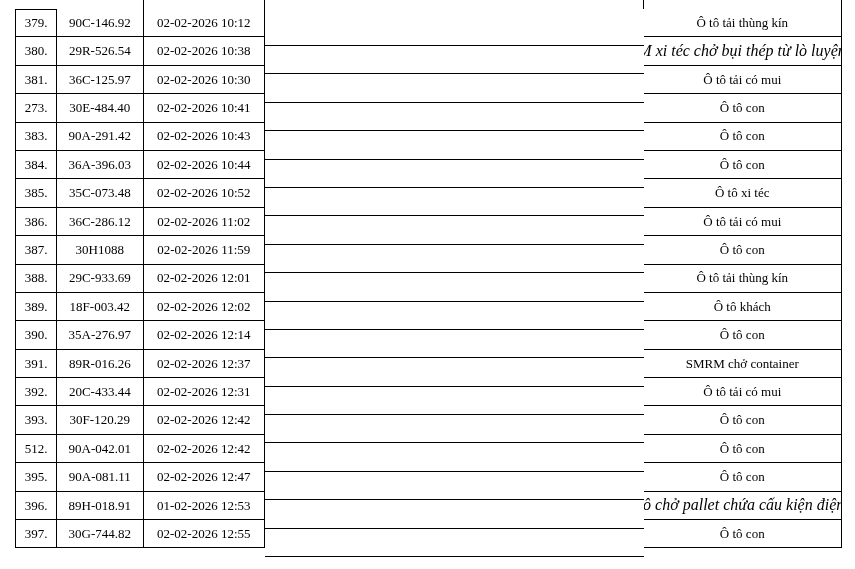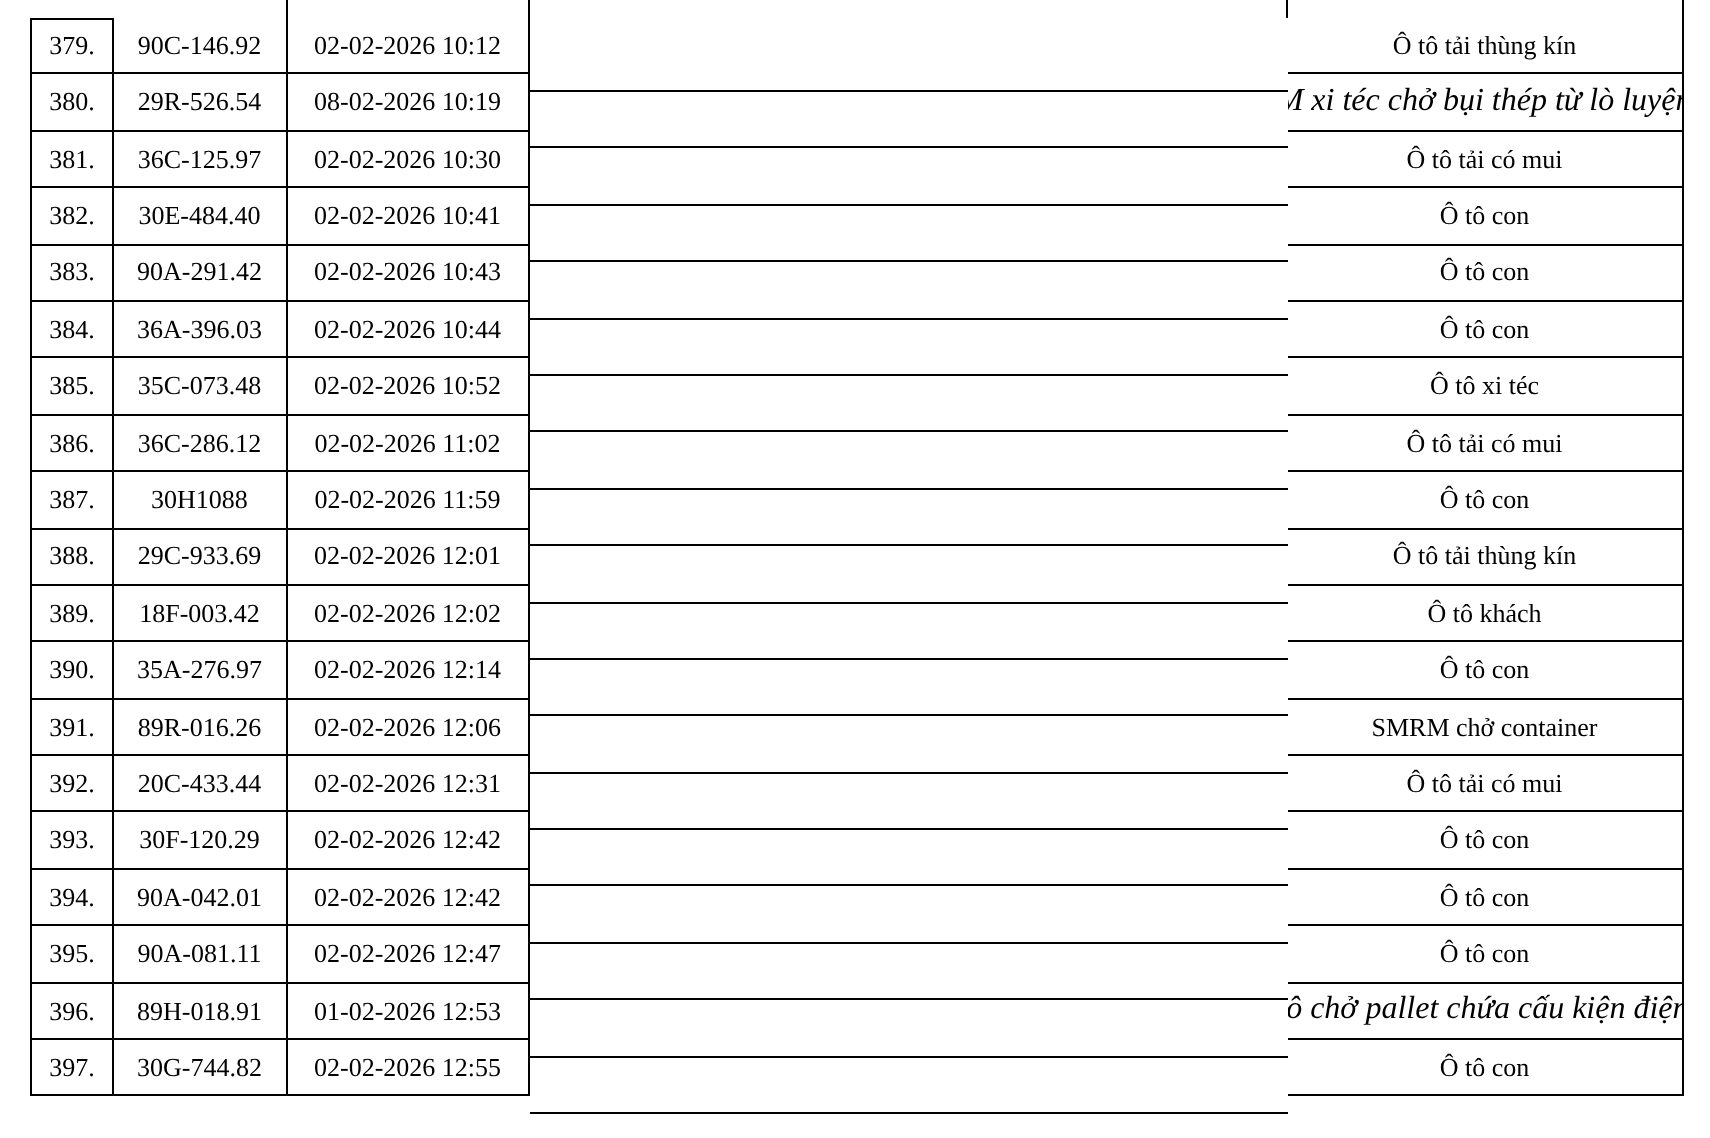--- a/index.html
+++ b/index.html
@@ -69,35 +69,35 @@
     <div class="cell c-no first">379.</div>
     <div class="cell c-plate">90C-146.92</div>
     <div class="cell c-date">02-02-2026 10:12</div>
     <div class="cell c-viol">6.3.k.Không thắt dây đai an toàn khi điều khiển xe chạy trên đường</div>
     <div class="cell c-veh">Ô tô tải thùng kín</div>
   </div>
 
   <div class="row">
     <div class="cell c-no">380.</div>
     <div class="cell c-plate">29R-526.54</div>
-    <div class="cell c-date">08-02-2026 10:19</div>
+    <div class="cell c-date">02-02-2026 10:38</div>
     <div class="cell c-viol">6.1.a.Không chấp hành chỉ dẫn của vạch kẻ đường</div>
     <div class="cell c-veh small">SMRM xi téc chở bụi thép từ lò luyện thép</div>
   </div>
 
   <div class="row">
     <div class="cell c-no">381.</div>
     <div class="cell c-plate">36C-125.97</div>
     <div class="cell c-date">02-02-2026 10:30</div>
     <div class="cell c-viol">6.1.a.Không chấp hành chỉ dẫn của vạch kẻ đường</div>
     <div class="cell c-veh">Ô tô tải có mui</div>
   </div>
 
   <div class="row">
-    <div class="cell c-no">382.</div>
+    <div class="cell c-no">273.</div>
     <div class="cell c-plate">30E-484.40</div>
     <div class="cell c-date">02-02-2026 10:41</div>
     <div class="cell c-viol">6.1.a.Không chấp hành chỉ dẫn của vạch kẻ đường</div>
     <div class="cell c-veh">Ô tô con</div>
   </div>
 
   <div class="row">
     <div class="cell c-no">383.</div>
     <div class="cell c-plate">90A-291.42</div>
     <div class="cell c-date">02-02-2026 10:43</div>
@@ -157,21 +157,21 @@
     <div class="cell c-no">390.</div>
     <div class="cell c-plate">35A-276.97</div>
     <div class="cell c-date">02-02-2026 12:14</div>
     <div class="cell c-viol">6.1.a.Không chấp hành chỉ dẫn của vạch kẻ đường</div>
     <div class="cell c-veh">Ô tô con</div>
   </div>
 
   <div class="row">
     <div class="cell c-no">391.</div>
     <div class="cell c-plate">89R-016.26</div>
-    <div class="cell c-date">02-02-2026 12:06</div>
+    <div class="cell c-date">02-02-2026 12:37</div>
     <div class="cell c-viol">6.1.a.Không chấp hành chỉ dẫn của vạch kẻ đường</div>
     <div class="cell c-veh">SMRM chở container</div>
   </div>
 
   <div class="row">
     <div class="cell c-no">392.</div>
     <div class="cell c-plate">20C-433.44</div>
     <div class="cell c-date">02-02-2026 12:31</div>
     <div class="cell c-viol">6.1.a.Không chấp hành chỉ dẫn của vạch kẻ đường</div>
     <div class="cell c-veh">Ô tô tải có mui</div>
@@ -179,21 +179,21 @@
 
   <div class="row">
     <div class="cell c-no">393.</div>
     <div class="cell c-plate">30F-120.29</div>
     <div class="cell c-date">02-02-2026 12:42</div>
     <div class="cell c-viol">6.5.b.Điều khiển xe đi không đúng phần đường quy định</div>
     <div class="cell c-veh">Ô tô con</div>
   </div>
 
   <div class="row">
-    <div class="cell c-no">394.</div>
+    <div class="cell c-no">512.</div>
     <div class="cell c-plate">90A-042.01</div>
     <div class="cell c-date">02-02-2026 12:42</div>
     <div class="cell c-viol">6.5.b.Điều khiển xe đi không đúng phần đường quy định</div>
     <div class="cell c-veh">Ô tô con</div>
   </div>
 
   <div class="row">
     <div class="cell c-no">395.</div>
     <div class="cell c-plate">90A-081.11</div>
     <div class="cell c-date">02-02-2026 12:47</div>

